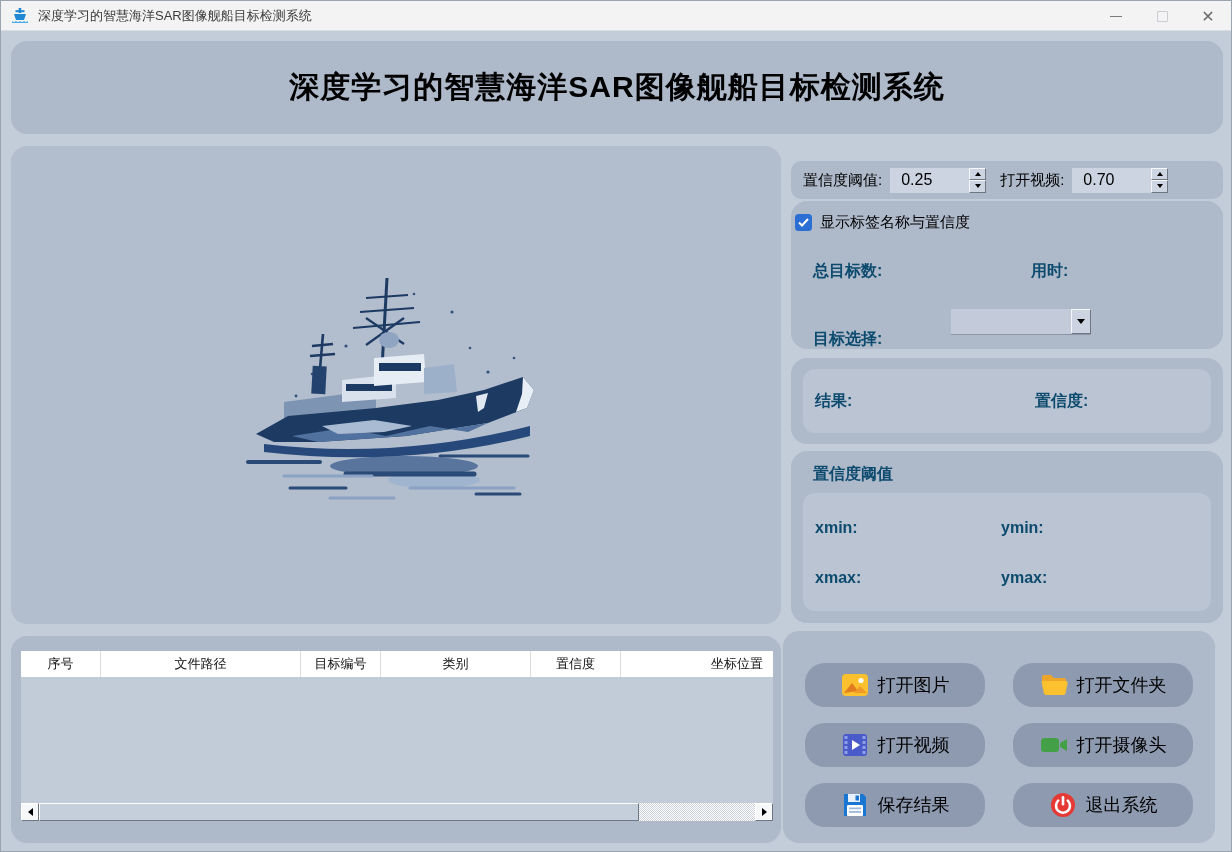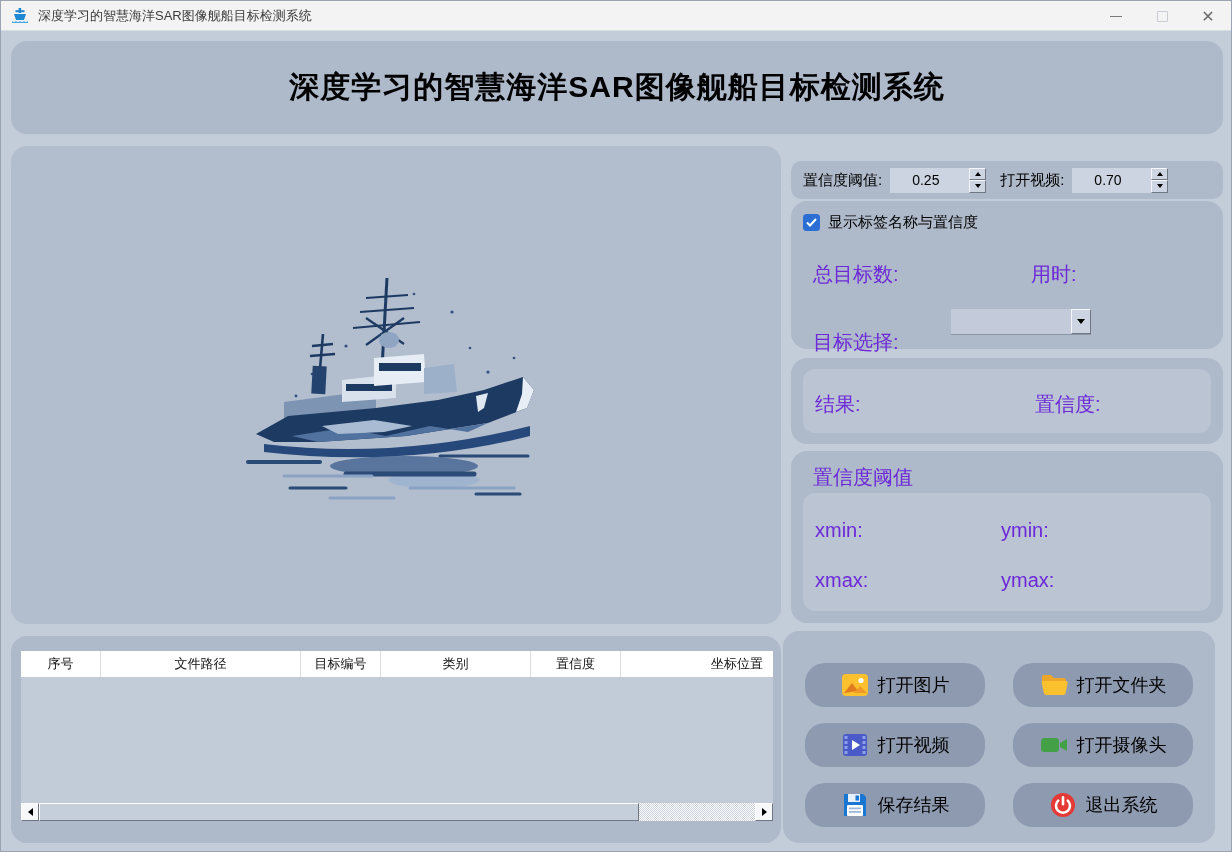--- a/index.html
+++ b/index.html
@@ -37,34 +37,34 @@
 
   
   .image-panel { left:10px; top:145px; width:770px; height:478px;
     display:flex; align-items:center; justify-content:center; background:#b2bdcd; }
 
   
   .threshold-panel { left:790px; top:160px; width:432px; height:38px; border-radius:10px;
     display:flex; align-items:center; }
   .th-label { font-size:15px; color:#000; }
   .spinbox { position:relative; height:25px; background:#ccd4e1; display:flex; align-items:center; }
-  .spinbox .val { font-size:14px; color:#000; padding-left:22px; flex:1; }
+  .spinbox .val { font-size:16px; color:#000; padding-left:11px; flex:1; }
   .spinbtns { width:17px; height:25px; display:flex; flex-direction:column; }
   .spinbtn { flex:1; background:#cdd5e2; border:1px solid;
     border-color:#f4f6f9 #6f7684 #6f7684 #f4f6f9;
     display:flex; align-items:center; justify-content:center; }
   .tri-up { width:0; height:0; border-left:3.5px solid transparent; border-right:3.5px solid transparent; border-bottom:4.5px solid #000; }
   .tri-down { width:0; height:0; border-left:3.5px solid transparent; border-right:3.5px solid transparent; border-top:4.5px solid #000; }
 
   .control-panel { left:790px; top:200px; width:432px; height:148px; }
-  .chk-row { position:absolute; left:12px; top:12px; display:flex; align-items:center; }
+  .chk-row { position:absolute; left:4px; top:12px; display:flex; align-items:center; }
   .checkbox { width:17px; height:17px; background:#2b6fd4; border-radius:3.5px;
     display:flex; align-items:center; justify-content:center; margin-right:8px; }
   .chk-label { font-size:15px; color:#000; }
-  .boldlabel { font-size:20px; font-weight:400; color:#6d28d9; position:absolute; }
+  .boldlabel { font-size:16px; font-weight:700; color:#0c4a6e; position:absolute; }
 
   .combobox { position:absolute; left:160px; top:108px; width:140px; height:26px;
     background:#c3cbdb; border-bottom:1px solid #8d96a5; display:flex; }
   .combo-value { flex:1; font-size:14px; color:#000; padding:4px 0 0 6px; }
   .combo-btn { width:20px; height:100%; background:#ccd4e1; border:1px solid;
     border-color:#f4f6f9 #6f7684 #6f7684 #f4f6f9;
     display:flex; align-items:center; justify-content:center; }
   .combo-btn .tri-down { border-left-width:4.5px; border-right-width:4.5px; border-top-width:5.5px; }
 
   .results-panel { left:790px; top:357px; width:432px; height:86px; }

